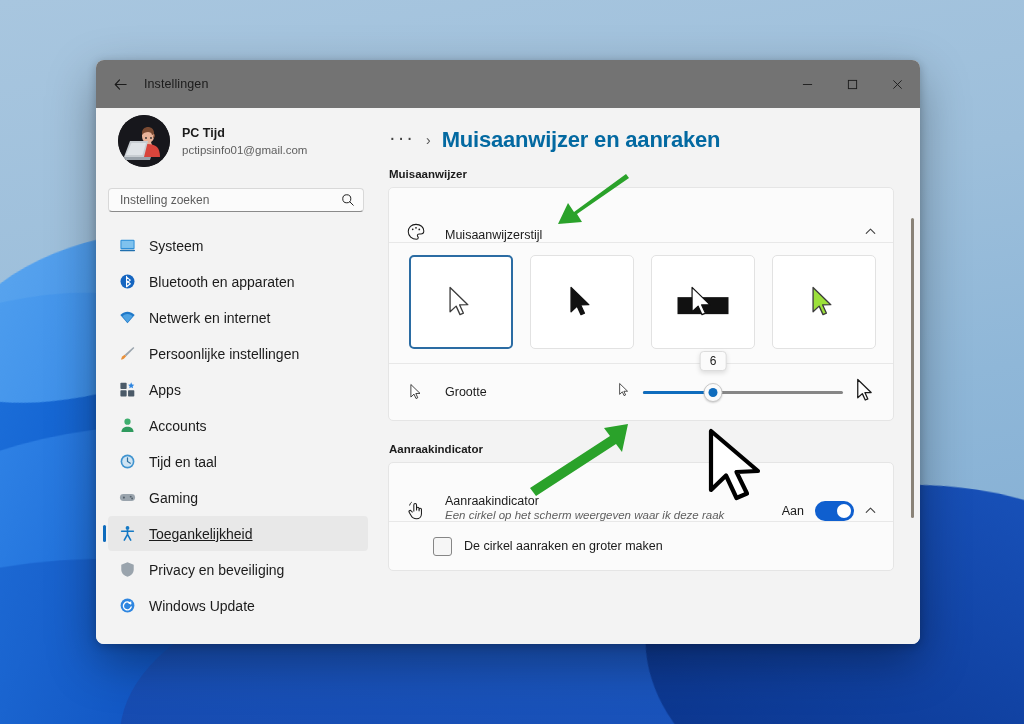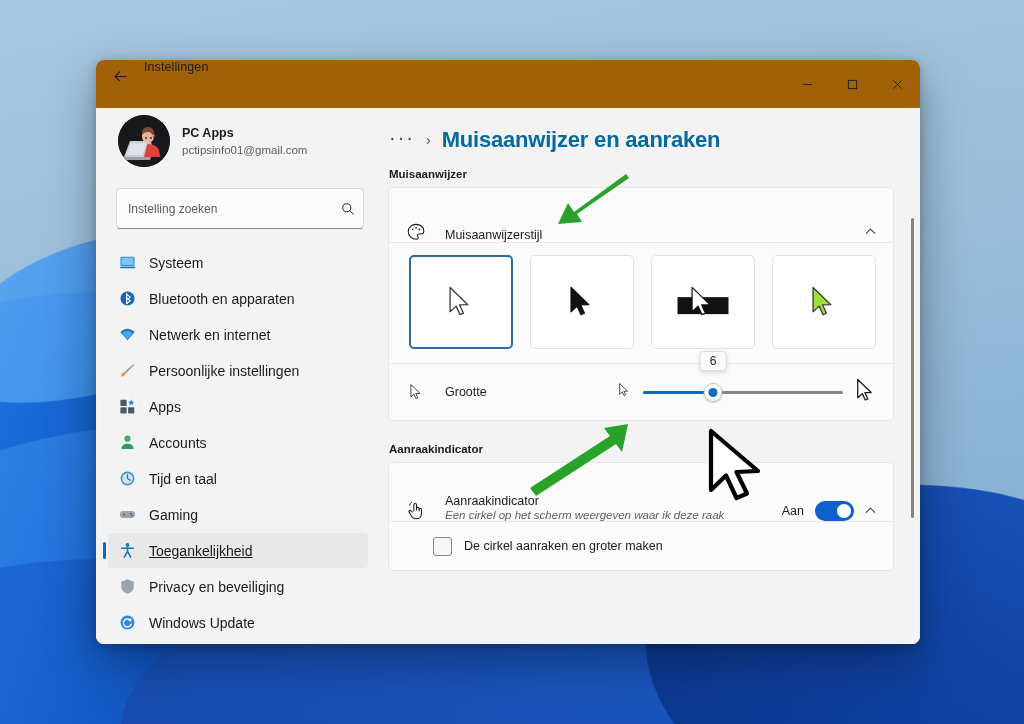--- a/index.html
+++ b/index.html
@@ -62,22 +62,22 @@
     background: #f3f3f3;
     border-radius: 8px;
     box-shadow: 0 18px 48px rgba(0,0,0,.34), 0 2px 10px rgba(0,0,0,.22);
     overflow: hidden;
     display: flex; flex-direction: column;
   }
 
   
   .titlebar {
     height: 48px; flex: 0 0 48px;
-    display: flex; align-items: flex-start;
-    background: #a16207;
+    display: flex; align-items: center;
+    background: #737373;
     position: relative;
   }
   .back-btn {
     width: 32px; height: 32px; margin-left: 8px;
     display: flex; align-items: center; justify-content: center;
     border-radius: 4px; color: #1b1b1b;
   }
   .app-title {
     font-size: 12.5px; color: #1b1b1b; margin-left: 8px; letter-spacing: .1px;
   }
@@ -103,22 +103,22 @@
   }
   .avatar {
     width: 52px; height: 52px; border-radius: 50%;
     overflow: hidden; flex: 0 0 52px; background: #16161a;
     position: relative;
   }
   .acct-name { font-size: 12.5px; font-weight: bold; color: #1b1b1b; line-height: 1.45; }
   .acct-mail { font-size: 11.5px; color: #5e5e5e; line-height: 1.45; }
 
   .search-wrap {
-    margin: 18px 4px 14px 8px;
-    height: 41px;
+    margin: 18px 4px 14px 0;
+    height: 24px;
     background: #fbfbfb;
     border: 1px solid #d8d8d8;
     border-bottom: 1px solid #8a8a8a;
     border-radius: 4px;
     display: flex; align-items: center;
     padding: 0 8px 0 11px;
   }
   .search-input {
     flex: 1; border: none; outline: none; background: transparent;
     font-family: inherit; font-size: 12px; color: #1b1b1b;
@@ -303,21 +303,21 @@
               <path d="M22 32c2-2 5-3 8-3s7 1 9 3c2 2 3 6 3 10H19c0-4 1-8 3-10z" fill="#d9453c"></path>
               <ellipse cx="28" cy="23" rx="0.9" ry="1.1" fill="#2b2b2b"></ellipse>
               <ellipse cx="33" cy="23" rx="0.9" ry="1.1" fill="#2b2b2b"></ellipse>
             </g>
             <path d="M6 42 L12 26 L30 26 L26 42 Z" fill="#c8cdd2"></path>
             <path d="M3 42 L33 42 L32 45 L2 45 Z" fill="#9aa2aa"></path>
             <path d="M8 40 L13.5 28 L28 28 L24.5 40 Z" fill="#dfe3e7"></path>
           </svg>
         </div>
         <div>
-          <div class="acct-name">PC Apps</div>
+          <div class="acct-name">PC Tijd</div>
           <div class="acct-mail">pctipsinfo01@gmail.com</div>
         </div>
       </div>
 
       <div class="search-wrap">
         <input class="search-input" placeholder="Instelling zoeken" style="">
         <svg width="14" height="14" viewBox="0 0 16 16">
           <circle cx="6.6" cy="6.6" r="4.6" fill="none" stroke="#1b1b1b" stroke-width="1.1"></circle>
           <line x1="10" y1="10" x2="14" y2="14" stroke="#1b1b1b" stroke-width="1.1" stroke-linecap="round"></line>
         </svg>

